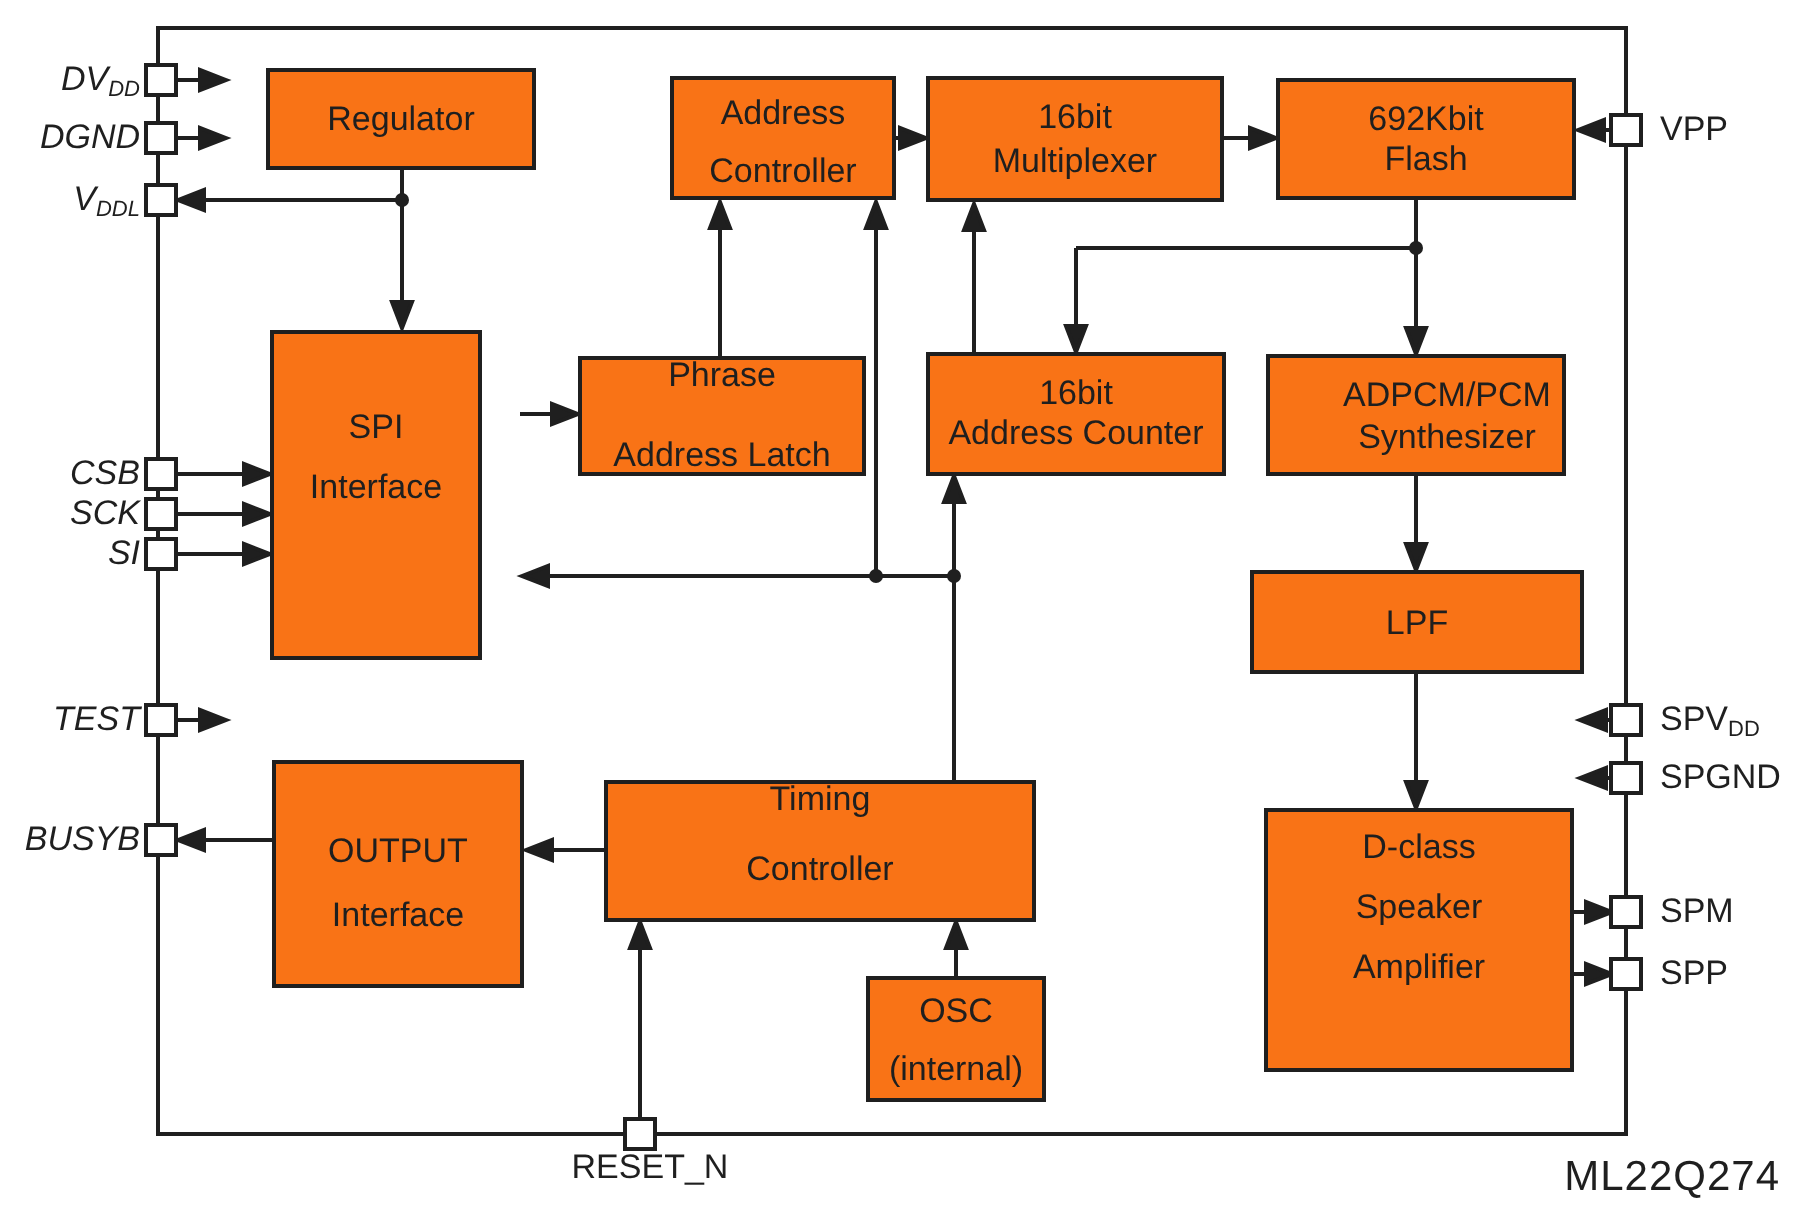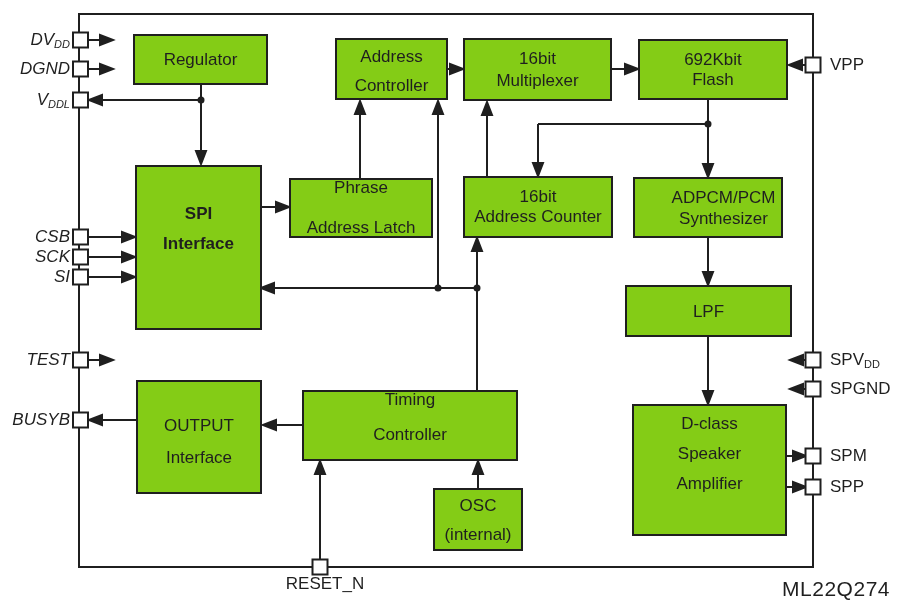--- a/index.html
+++ b/index.html
@@ -2,29 +2,29 @@
 <html><head>
 <meta charset="utf-8">
 <style>
   html,body{margin:0;padding:0;background:#ffffff;}
   .stage{
     position:relative;width:900px;height:608px;background:#ffffff;overflow:hidden;
     font-family:"Liberation Sans", sans-serif;color:#1f1f1f;
   }
   .wires{position:absolute;left:0;top:0;}
   .block{
-    position:absolute;background:#84cc16;border:2px solid #1f1f1f;box-sizing:border-box;
+    position:absolute;background:#f97316;border:2px solid #1f1f1f;box-sizing:border-box;
     display:flex;flex-direction:column;align-items:center;justify-content:center;
     font-size:17px;line-height:21px;text-align:center;color:#1f1f1f;
   }
   .b-regulator{left:133px;top:34px;width:135px;height:51px;}
   .b-addrctl{left:335px;top:38px;width:113px;height:62px;line-height:29px;padding-top:4px;}
   .b-mux{left:463px;top:38px;width:149px;height:63px;line-height:22px;}
   .b-flash{left:638px;top:39px;width:150px;height:61px;line-height:20px;}
-  .b-spi{left:135px;top:165px;width:127px;height:165px;line-height:30px;padding-bottom:37px;font-weight:bold;}
+  .b-spi{left:135px;top:165px;width:106px;height:165px;line-height:30px;padding-bottom:37px;}
   .b-phrase{left:289px;top:178px;width:144px;height:60px;line-height:20px;gap:20px;}
   .b-counter{left:463px;top:176px;width:150px;height:62px;line-height:20px;}
   .b-adpcm{left:633px;top:177px;width:150px;height:61px;line-height:21px;padding-left:31px;}
   .b-lpf{left:625px;top:285px;width:167px;height:52px;}
   .b-output{left:136px;top:380px;width:126px;height:114px;line-height:32px;padding-top:10px;}
   .b-timing{left:302px;top:390px;width:216px;height:71px;padding-bottom:18px;gap:14px;}
   .b-osc{left:433px;top:488px;width:90px;height:63px;line-height:29px;}
   .b-dclass{left:632px;top:404px;width:155px;height:132px;line-height:30px;padding-bottom:32px;}
   .pin-label{
     position:absolute;font-size:17px;line-height:22px;white-space:nowrap;color:#1f1f1f;

